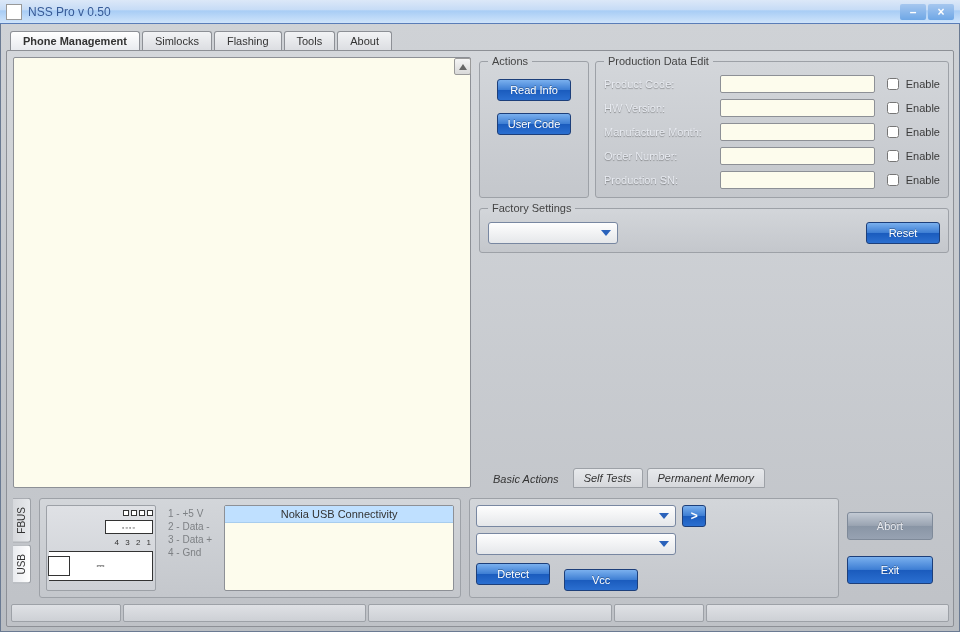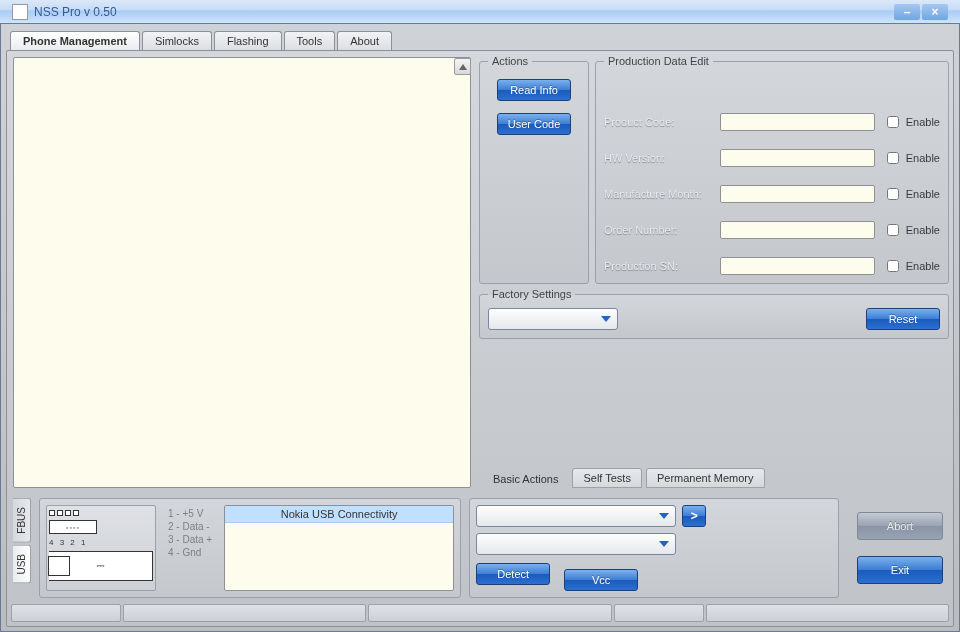--- a/index.html
+++ b/index.html
@@ -14,21 +14,21 @@
     height: 632px;
   }
 
   
   .titlebar {
     height: 24px;
     background: linear-gradient(#dce8f8, #c5dbf6 45%, #a7ccf5 46%, #cfe4fb);
     border-bottom: 1px solid #5a7db8;
     display: flex;
     align-items: center;
-    padding: 0 12px;
+    padding: 0 6px;
   }
   .titlebar-icon {
     width: 16px; height: 16px;
     background: #fff;
     border: 1px solid #999;
     margin-right: 6px;
     position: relative;
   }
   .title-text { color: #365a97; font-size: 12px; flex: 0 0 auto; }
   .title-spacer { flex: 1; }
@@ -172,21 +172,21 @@
     border-color: #7f8a99;
     color: #e7e9ee;
     background: linear-gradient(#c3cad4,#9aa4b2 48%,#8995a5 50%,#97a2b2);
     cursor: default;
   }
   .btn + .btn { margin-top: 6px; }
 
   .actions-col { display: flex; flex-direction: column; gap: 6px; align-items: center; padding-top: 4px; }
 
   
-  .pde-grid { display: grid; grid-template-columns: 108px 1fr auto; gap: 18px 8px; align-items: center; margin-top: 38px; }
+  .pde-grid { display: grid; grid-template-columns: 108px 1fr auto; gap: 6px 8px; align-items: center; }
   .pde-label { color: #e7eaf0; text-shadow: 0 1px 1px rgba(0,0,0,.35); font-size: 11px; white-space: nowrap; }
   .pde-input {
     height: 18px;
     border: 1px solid #8d9096;
     background: #fdfced;
     border-radius: 2px;
     padding: 0 4px;
     font-size: 11px;
     width: 100%;
   }
@@ -223,20 +223,21 @@
     margin-top: auto;
     padding: 2px 2px 2px 4px;
   }
   .subtab {
     background: linear-gradient(#e7e9ec,#d6d8dc);
     border: 1px solid #9da1a7;
     border-radius: 3px 3px 0 0;
     padding: 3px 10px;
     font-size: 11px;
     cursor: pointer;
+    font-style: italic;
   }
   .subtab.plain {
     border: none;
     background: transparent;
     cursor: default;
   }
 
   
   .lower {
     display: flex;
@@ -277,21 +278,21 @@
   .port-block {
     display: flex;
     gap: 8px;
     flex: 0 0 auto;
   }
   .port-graphic {
     width: 110px;
     background: linear-gradient(#dfe1e5,#cdd0d5);
     border: 1px solid #9da1a7;
     border-radius: 2px;
-    display: flex; flex-direction: column; align-items: flex-start;
+    display: flex; flex-direction: column; align-items: flex-end;
     padding: 4px 2px;
     gap: 4px;
     position: relative;
   }
   .port-top-sq { display:flex; gap:2px; }
   .port-top-sq span { width:6px; height:6px; border:1px solid #333; background:#fff; }
   .port-recept {
     width: 48px; height: 14px;
     border: 1px solid #333;
     background: #fff;
@@ -367,21 +368,21 @@
     display:flex;align-items:center;justify-content:center;
     font-size:12px; font-weight:bold;
     cursor:pointer;
   }
 
   .right-buttons {
     flex: 0 0 100px;
     display: flex;
     flex-direction: column;
     gap: 10px;
-    align-items: flex-end;
+    align-items: flex-start;
     justify-content: center;
     padding-right: 4px;
   }
   .btn.big { height: 28px; min-width: 86px; }
 
   
   .statusbar {
     height: 18px;
     margin-top: 4px;
     display: flex;

